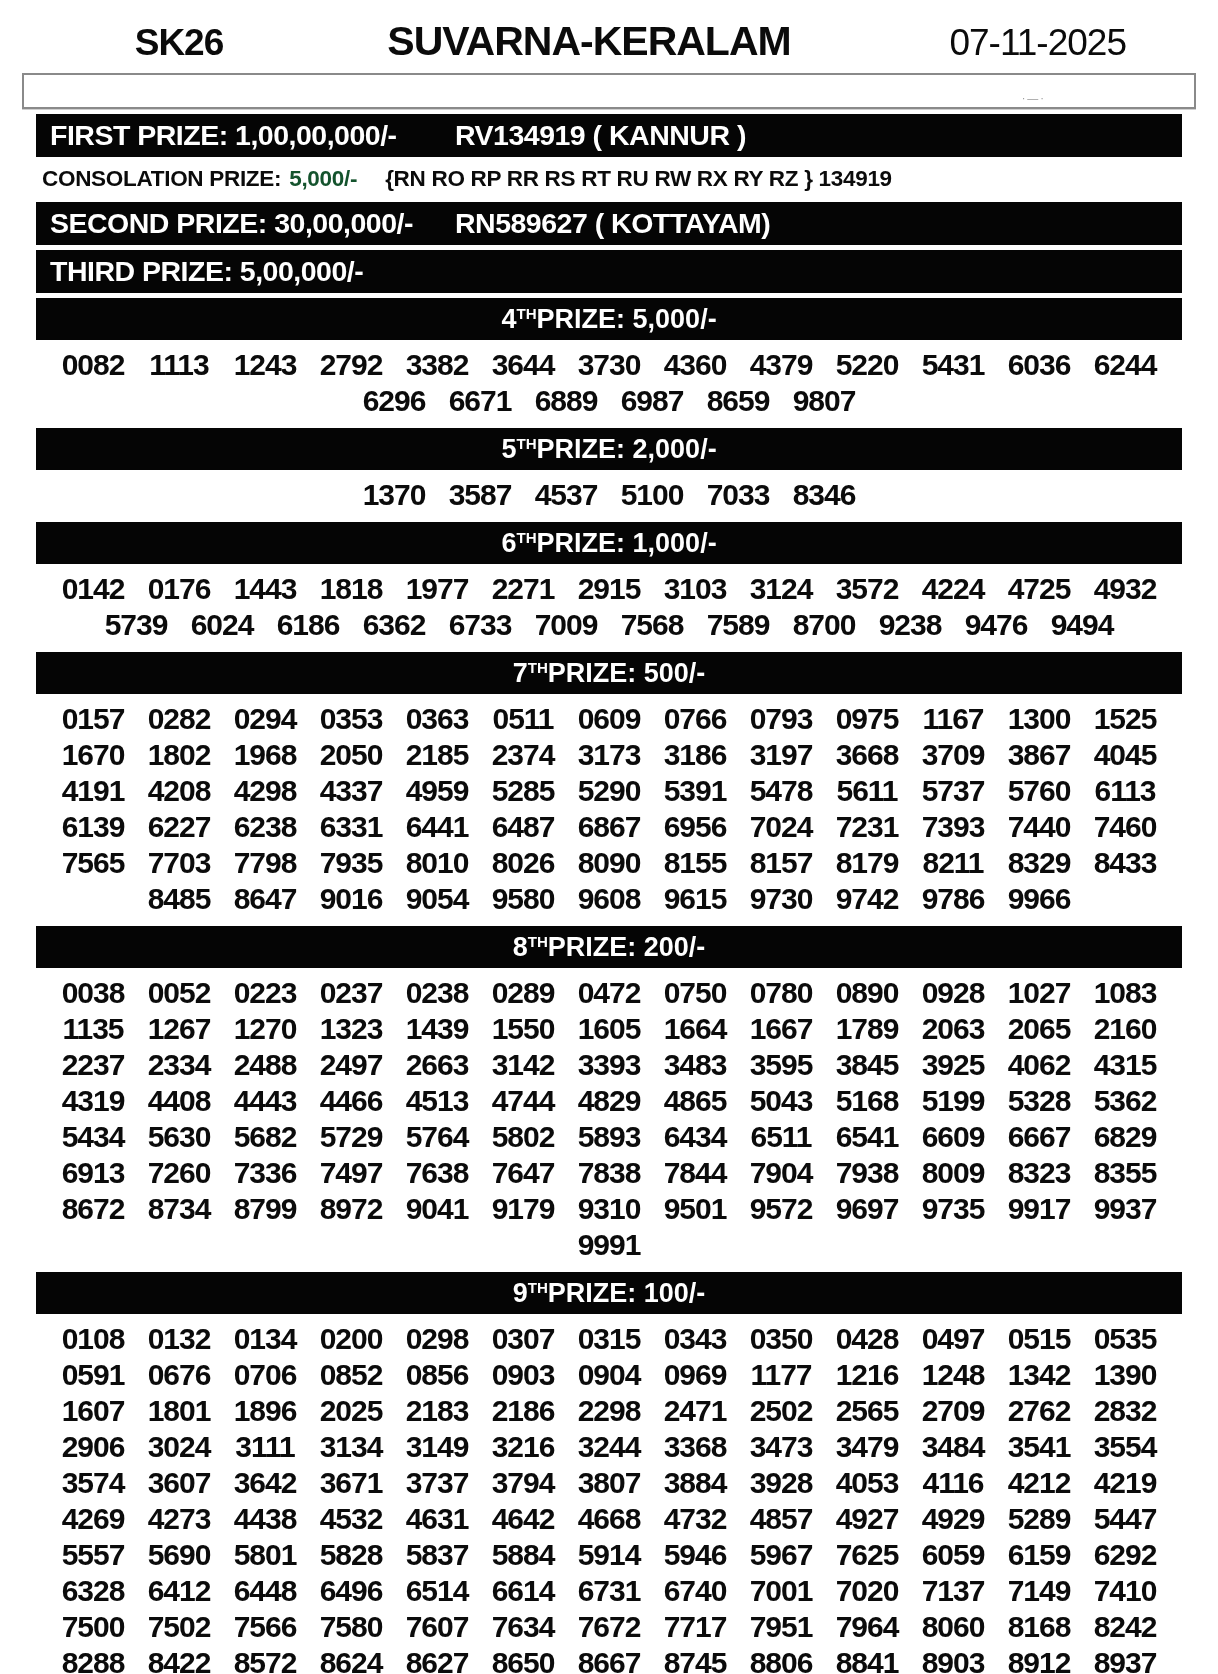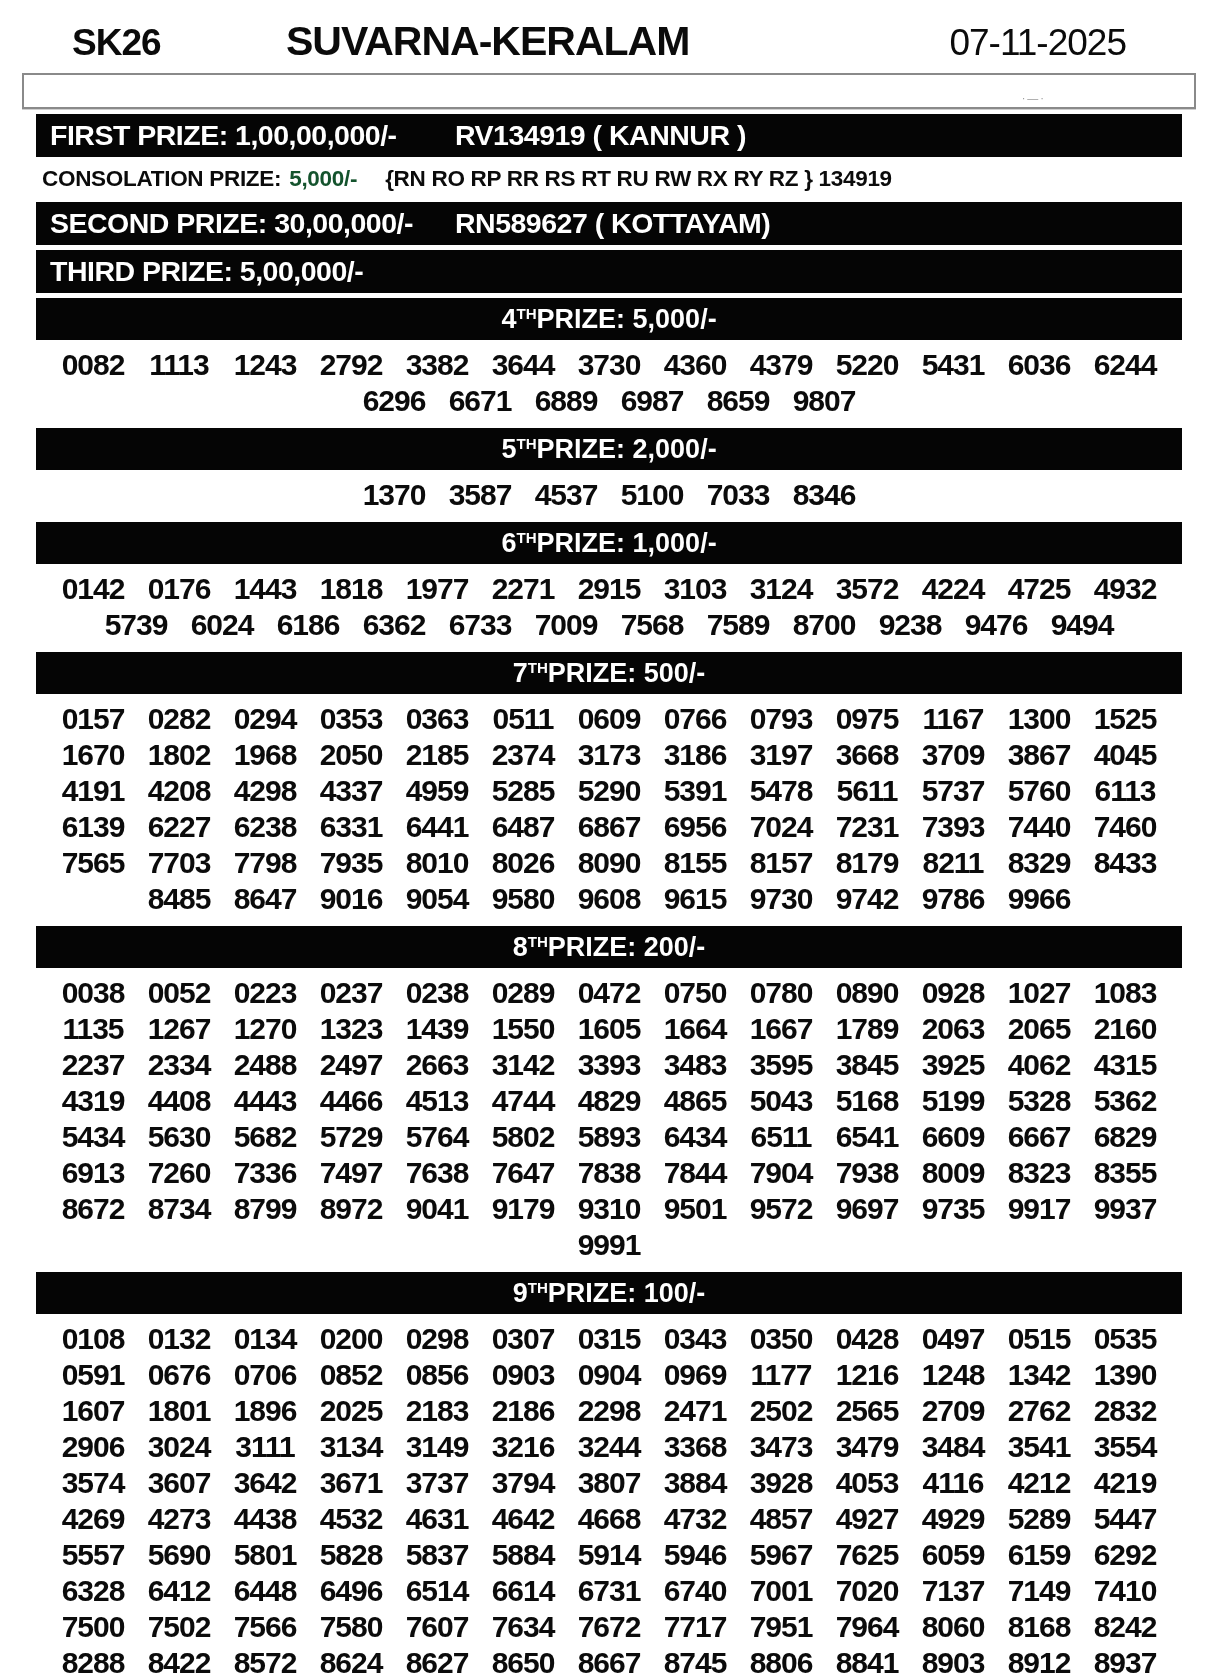--- a/index.html
+++ b/index.html
@@ -18,26 +18,28 @@
     display: flex;
     align-items: baseline;
     padding: 6px 8px 8px 8px;
   }
   .draw-code {
     width: 250px;
     font-size: 37px;
     font-weight: bold;
     letter-spacing: -1px;
     padding-left: 36px;
+    text-align: center;
   }
   .draw-title {
     flex: 1;
     font-size: 41px;
     font-weight: bold;
     letter-spacing: -1px;
+    text-align: center;
   }
   .draw-date {
     width: 290px;
     font-size: 37px;
     font-weight: normal;
     letter-spacing: -1px;
     text-align: right;
     padding-right: 56px;
   }
 

